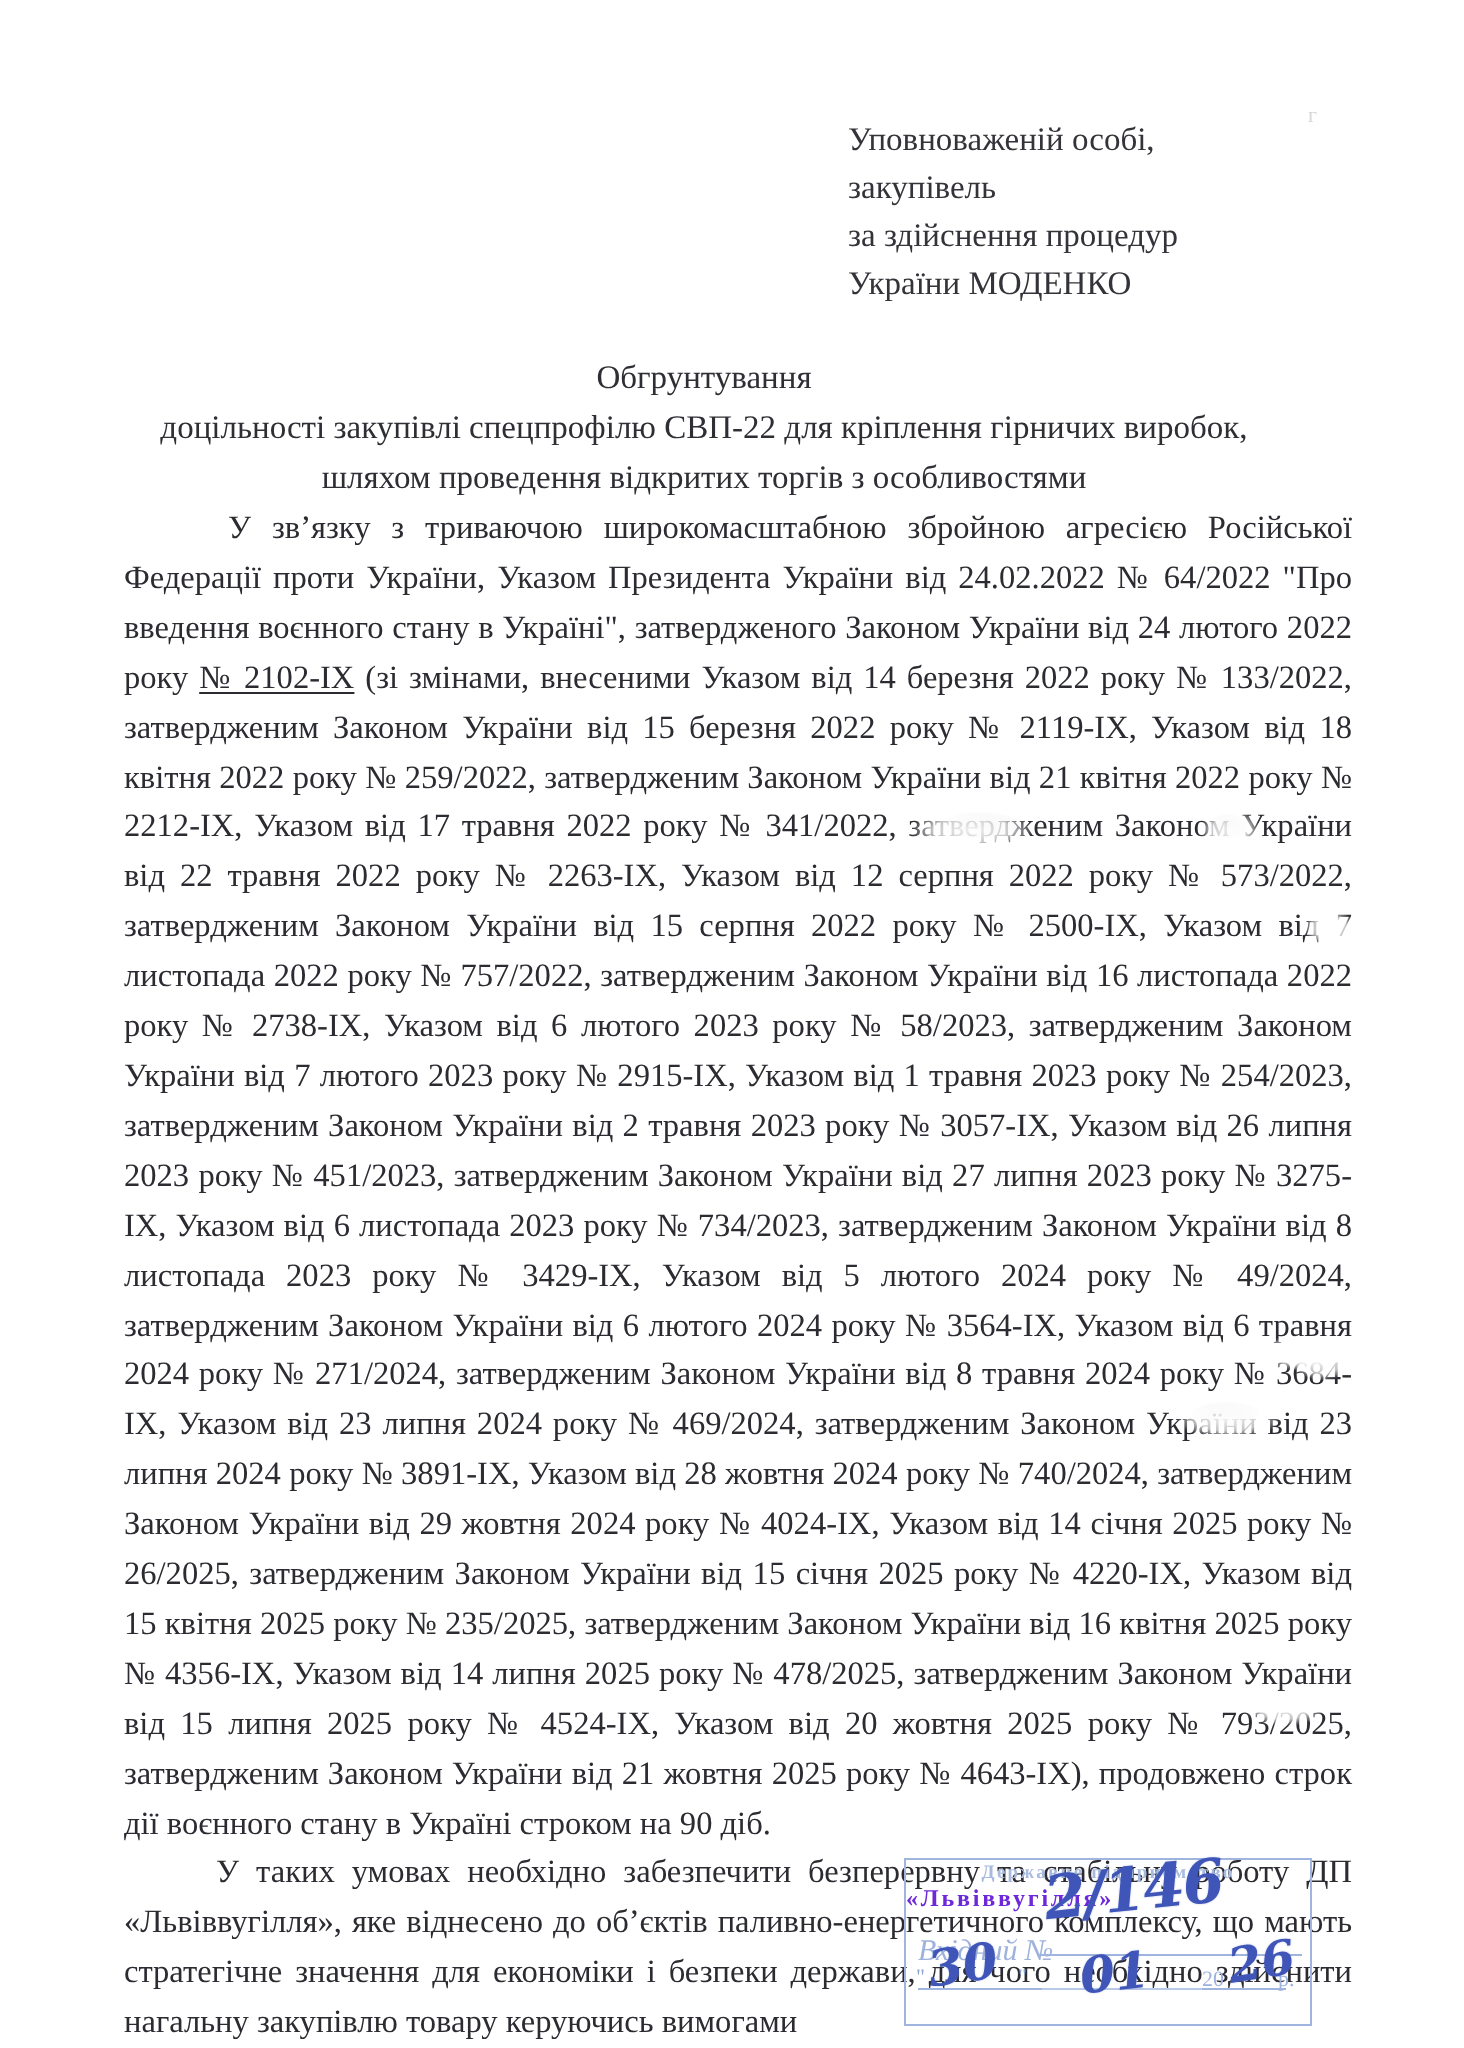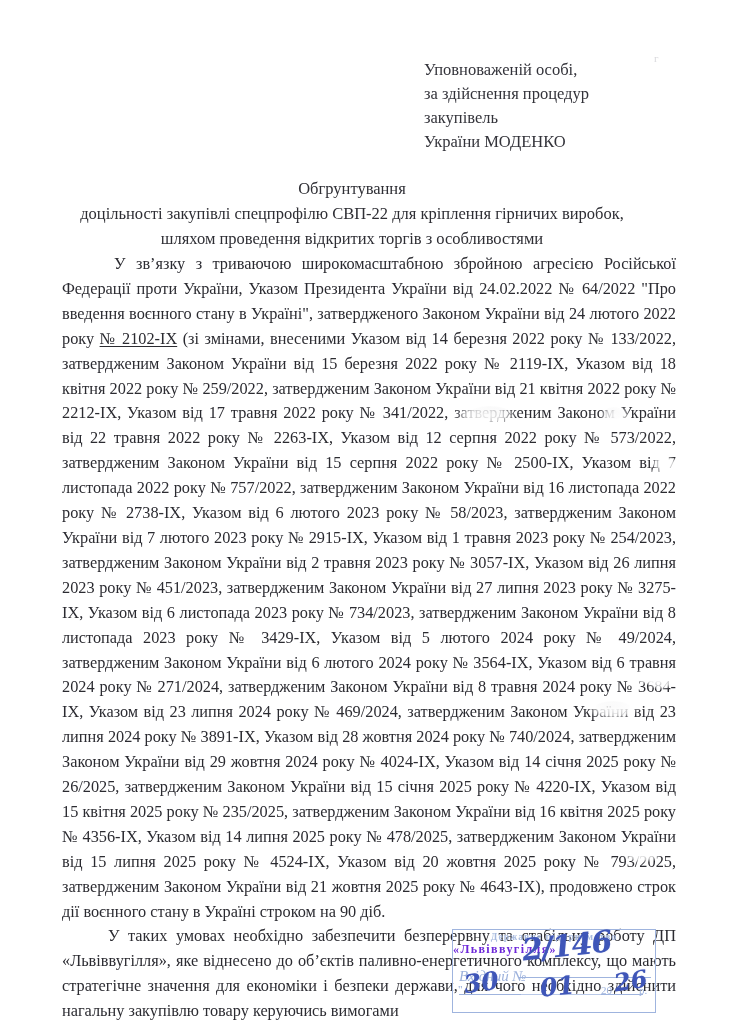--- a/index.html
+++ b/index.html
@@ -222,22 +222,22 @@
 </head>
 <body>
 
 <div class="page">
 
   <span class="speck speck-tr">г</span>
   <span class="speck speck-tl"></span>
 
   <div class="addressee">
     <div>Уповноваженій особі,</div>
+    <div>закупівель</div>
     <div>за здійснення процедур</div>
-    <div>закупівель</div>
     <div>України МОДЕНКО</div>
   </div>
 
   <div class="title-block">
     <div class="title-main">Обгрунтування</div>
     <div class="title-sub-1">доцільності закупівлі  спецпрофілю СВП-22 для кріплення гірничих виробок,</div>
     <div class="title-sub-2">шляхом проведення відкритих торгів з особливостями</div>
   </div>
 
   <div class="body-text">

